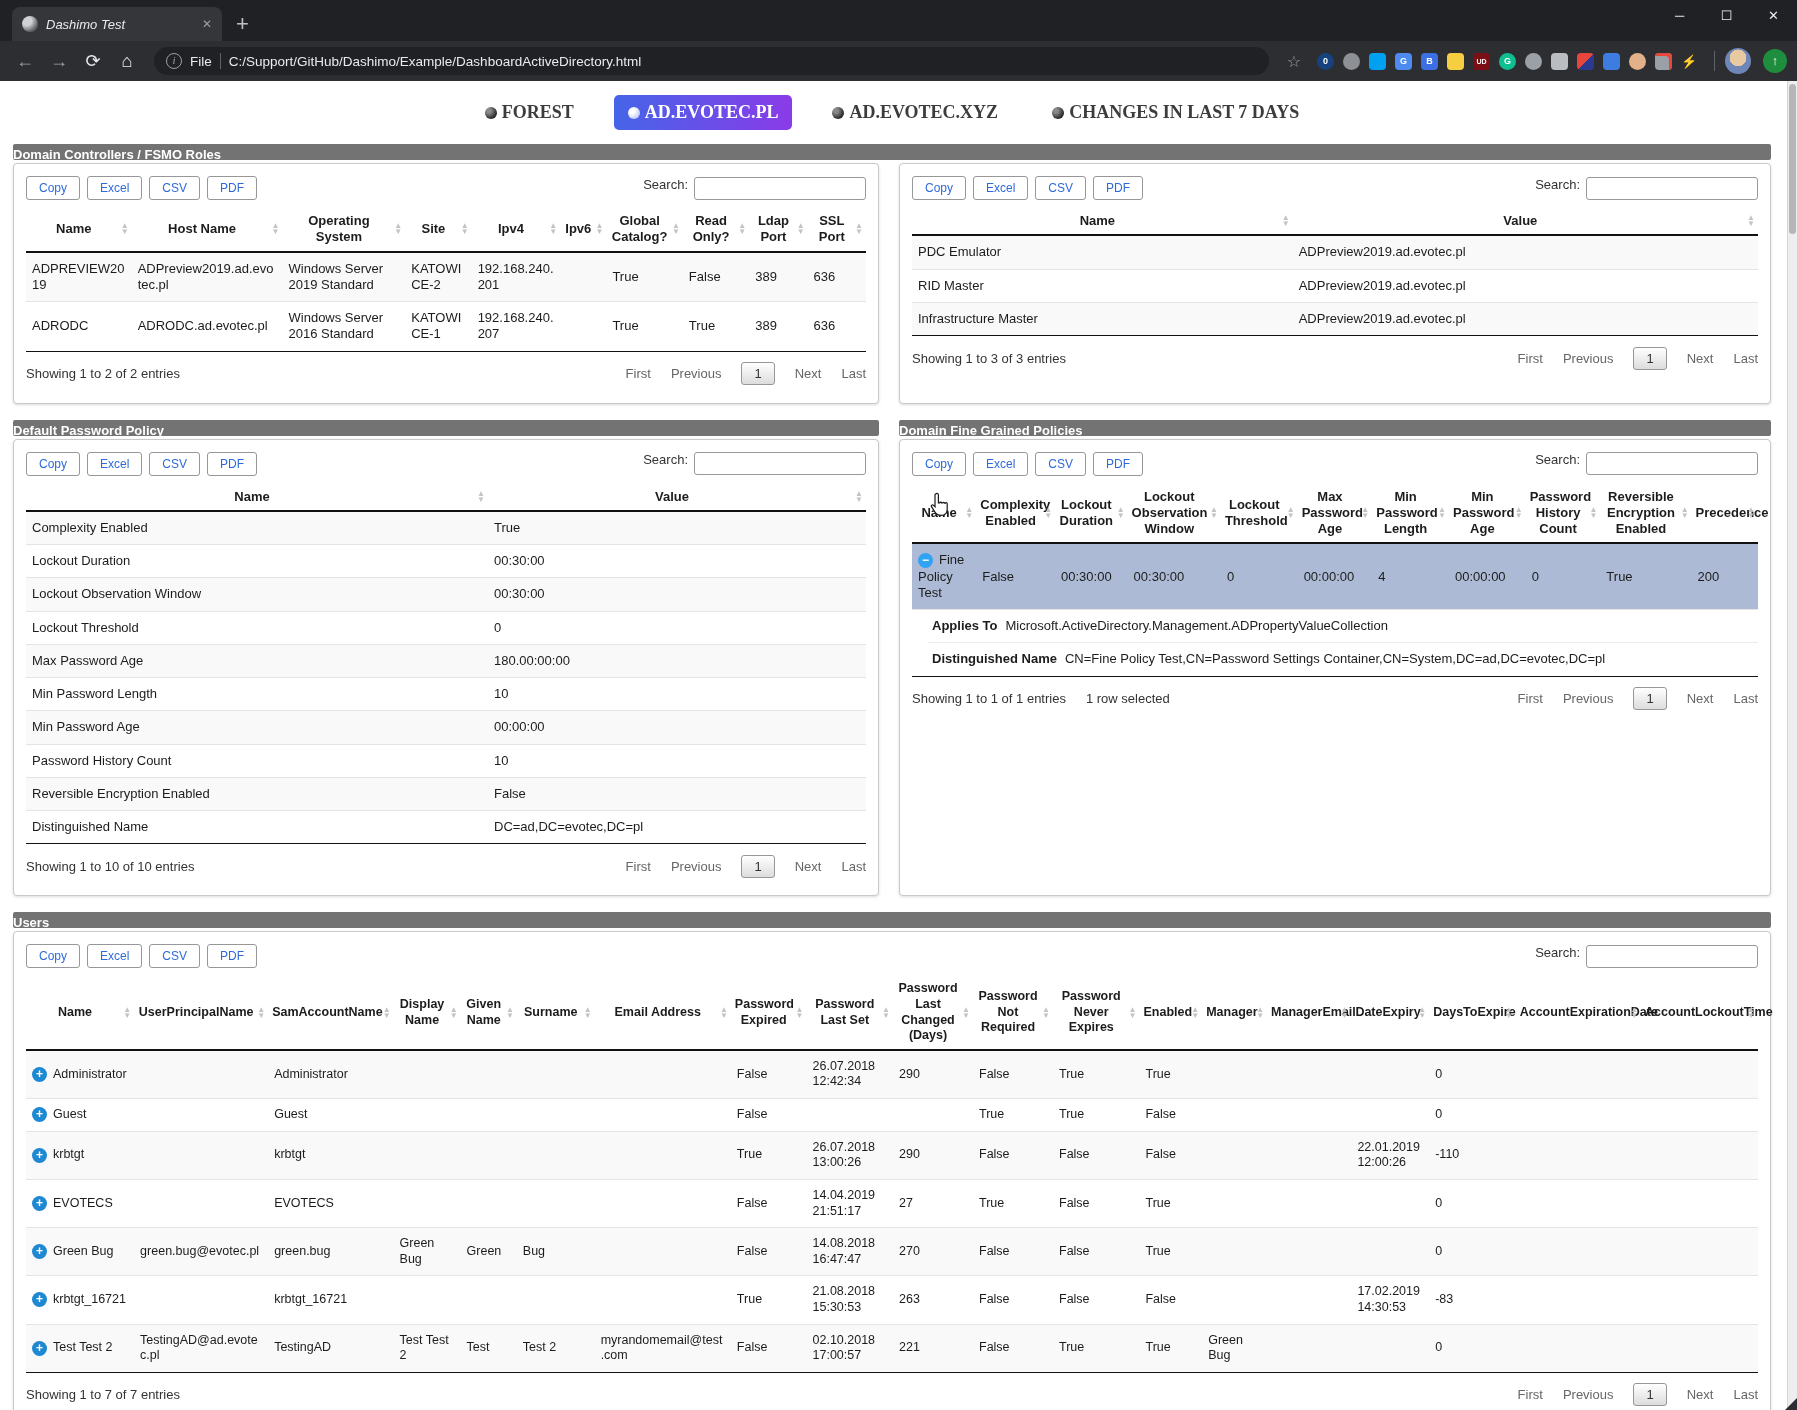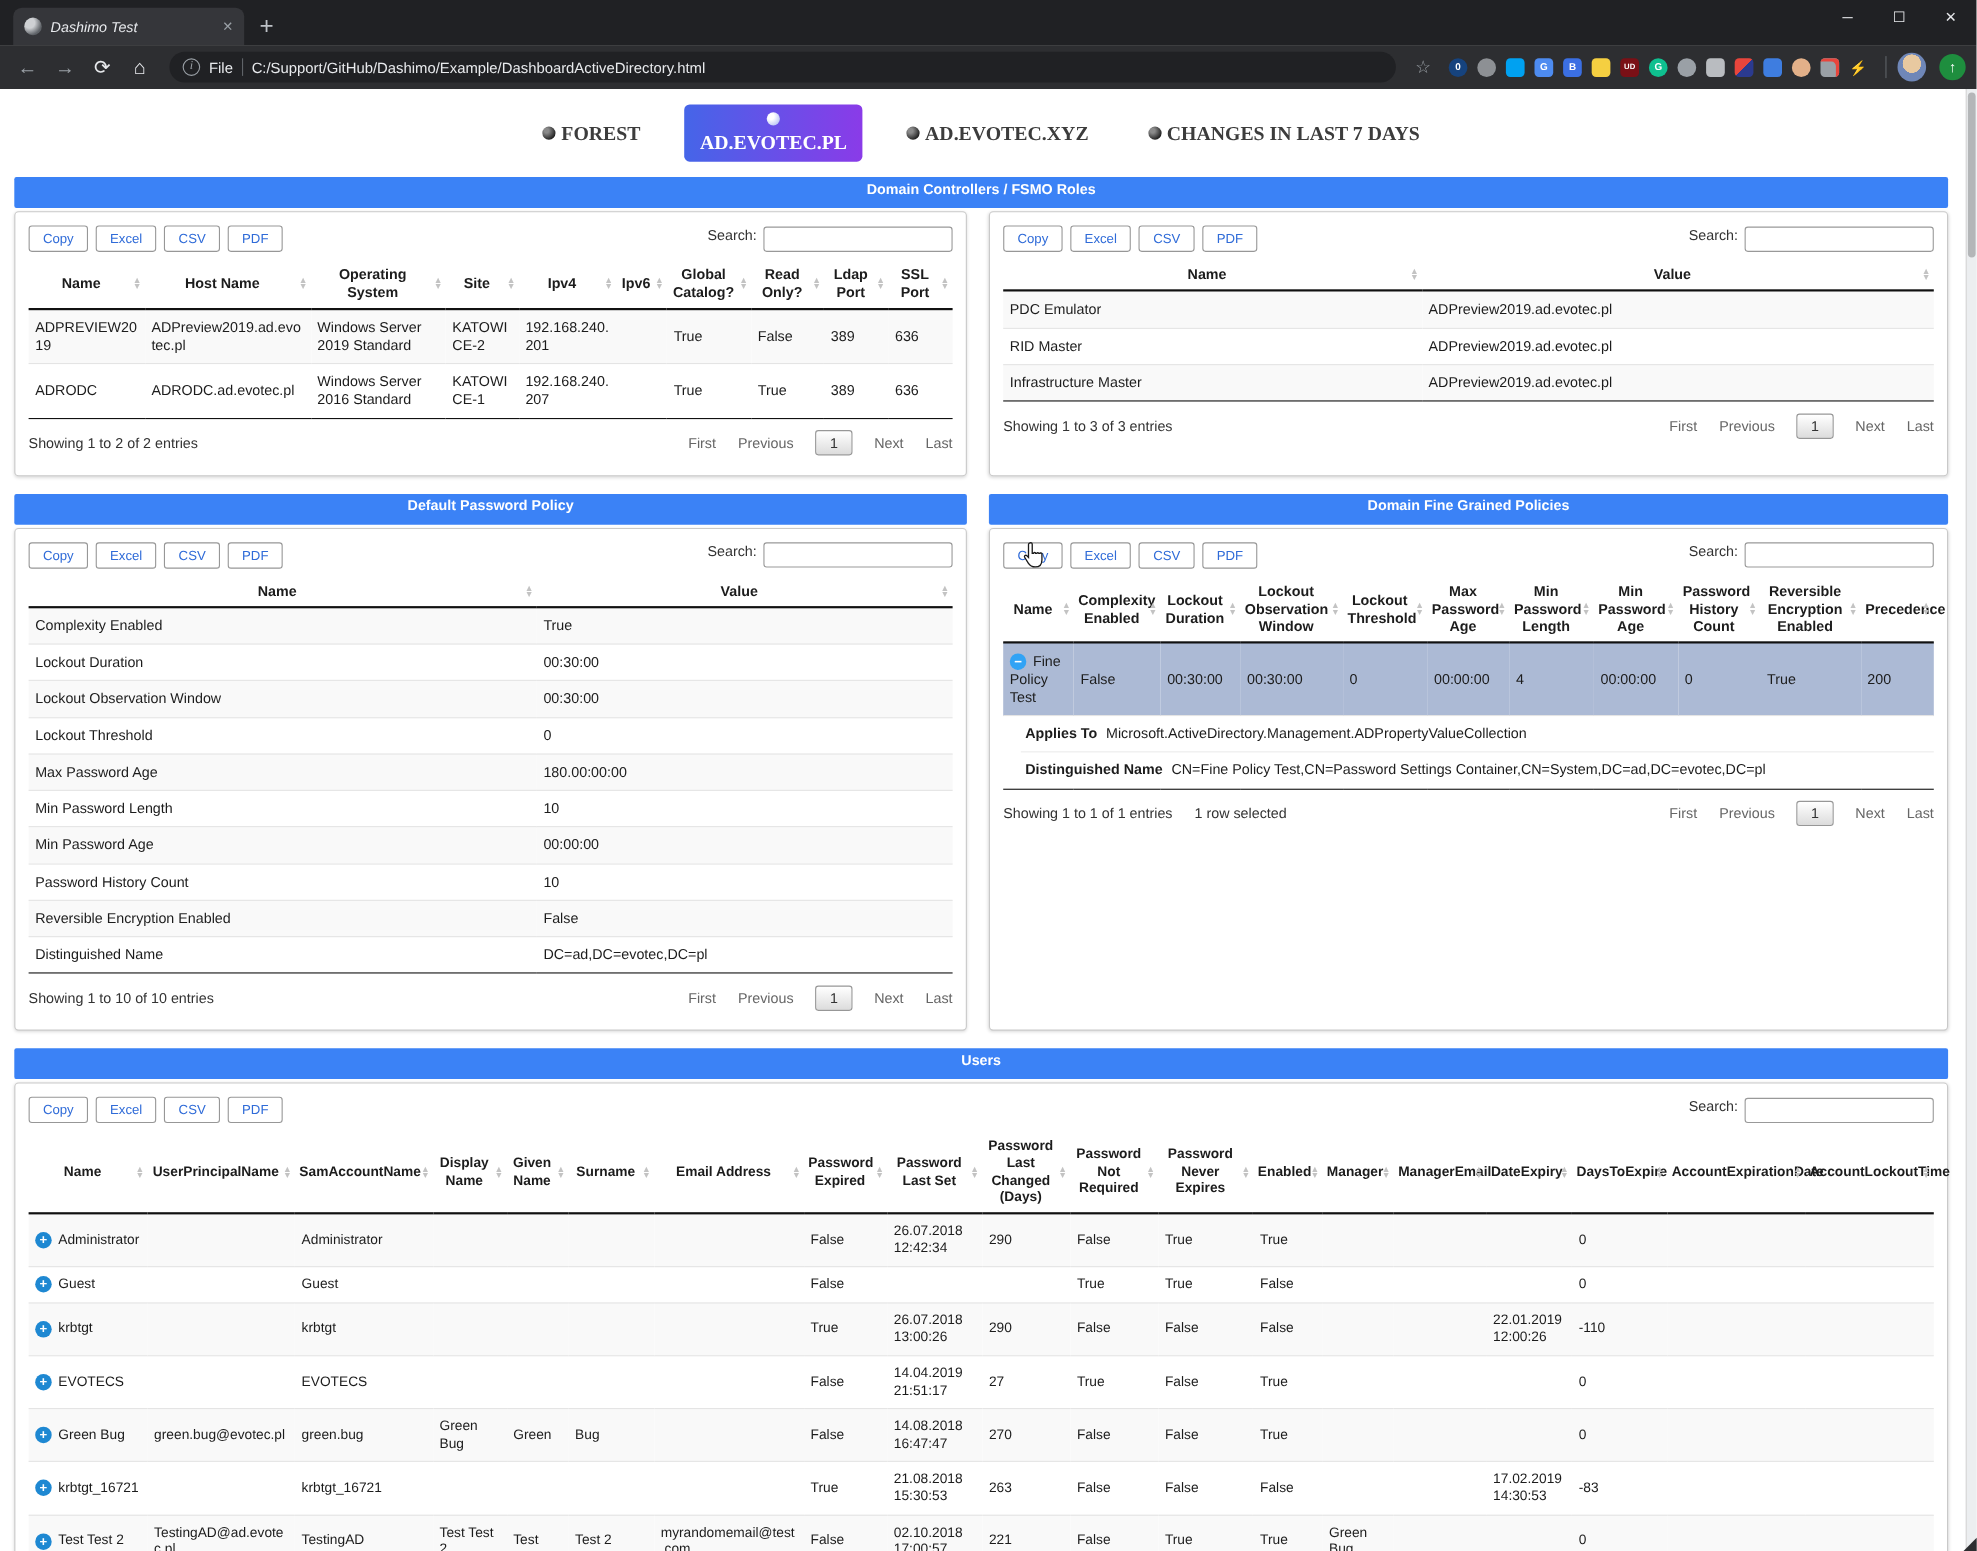--- a/index.html
+++ b/index.html
@@ -39,25 +39,25 @@
 
   
   .page { position:absolute; top:81px; left:0; right:10px; bottom:0; background:#fff; overflow:hidden;
     padding:10px 16px 0 13px; }
 
   .nav-tabs { display:flex; justify-content:center; align-items:center; gap:26px; margin:4px 0 14px 0; }
   .nav-tab { display:flex; align-items:center; gap:5px; font-family:"Liberation Serif", serif;
     font-weight:bold; font-size:18px; color:#3c3c3c; padding:7px 14px; border-radius:5px; cursor:pointer; }
   .nav-tab .orb { width:12px; height:12px; border-radius:50%;
     background: radial-gradient(circle at 32% 32%, #8a8a8a 18%, #1f1f1f 75%); }
-  .nav-tab.active { color:#fff; background:linear-gradient(90deg,#4565e8,#8a3be8);flex-direction:column; }
+  .nav-tab.active { color:#fff; background:linear-gradient(90deg,#4565e8,#8a3be8); }
   .nav-tab.active .orb { background: radial-gradient(circle at 32% 32%, #ffffff 25%, #b9c4f5 80%); }
 
-  .section-bar { height:28px; background:#3b82f6; border-radius:2px; color:#fff; font-weight:bold;
-    font-size:13px; text-align:center; line-height:22px; margin-bottom:3px; }
+  .section-bar { height:16px; background:#737373; border-radius:2px; color:#fff; font-weight:bold;
+    font-size:13px; line-height:22px; margin-bottom:3px; }
   .row2 { display:grid; grid-template-columns: 866px 1fr; column-gap:20px; margin-bottom:16px; }
   .colwrap { display:flex; flex-direction:column; }
   .colwrap .dt-panel { flex:1; }
   .mb { margin-bottom:16px; }
 
   .dt-panel { background:#fff; border:1px solid #c9c9c9; border-radius:4px; padding:10px 12px 16px 12px;
     box-shadow:0 1px 3px rgba(0,0,0,0.14); }
 
   .dt-toolbar { display:flex; justify-content:space-between; align-items:center; margin-bottom:6px; height:28px; }
   .dt-buttons { display:flex; gap:7px; }

